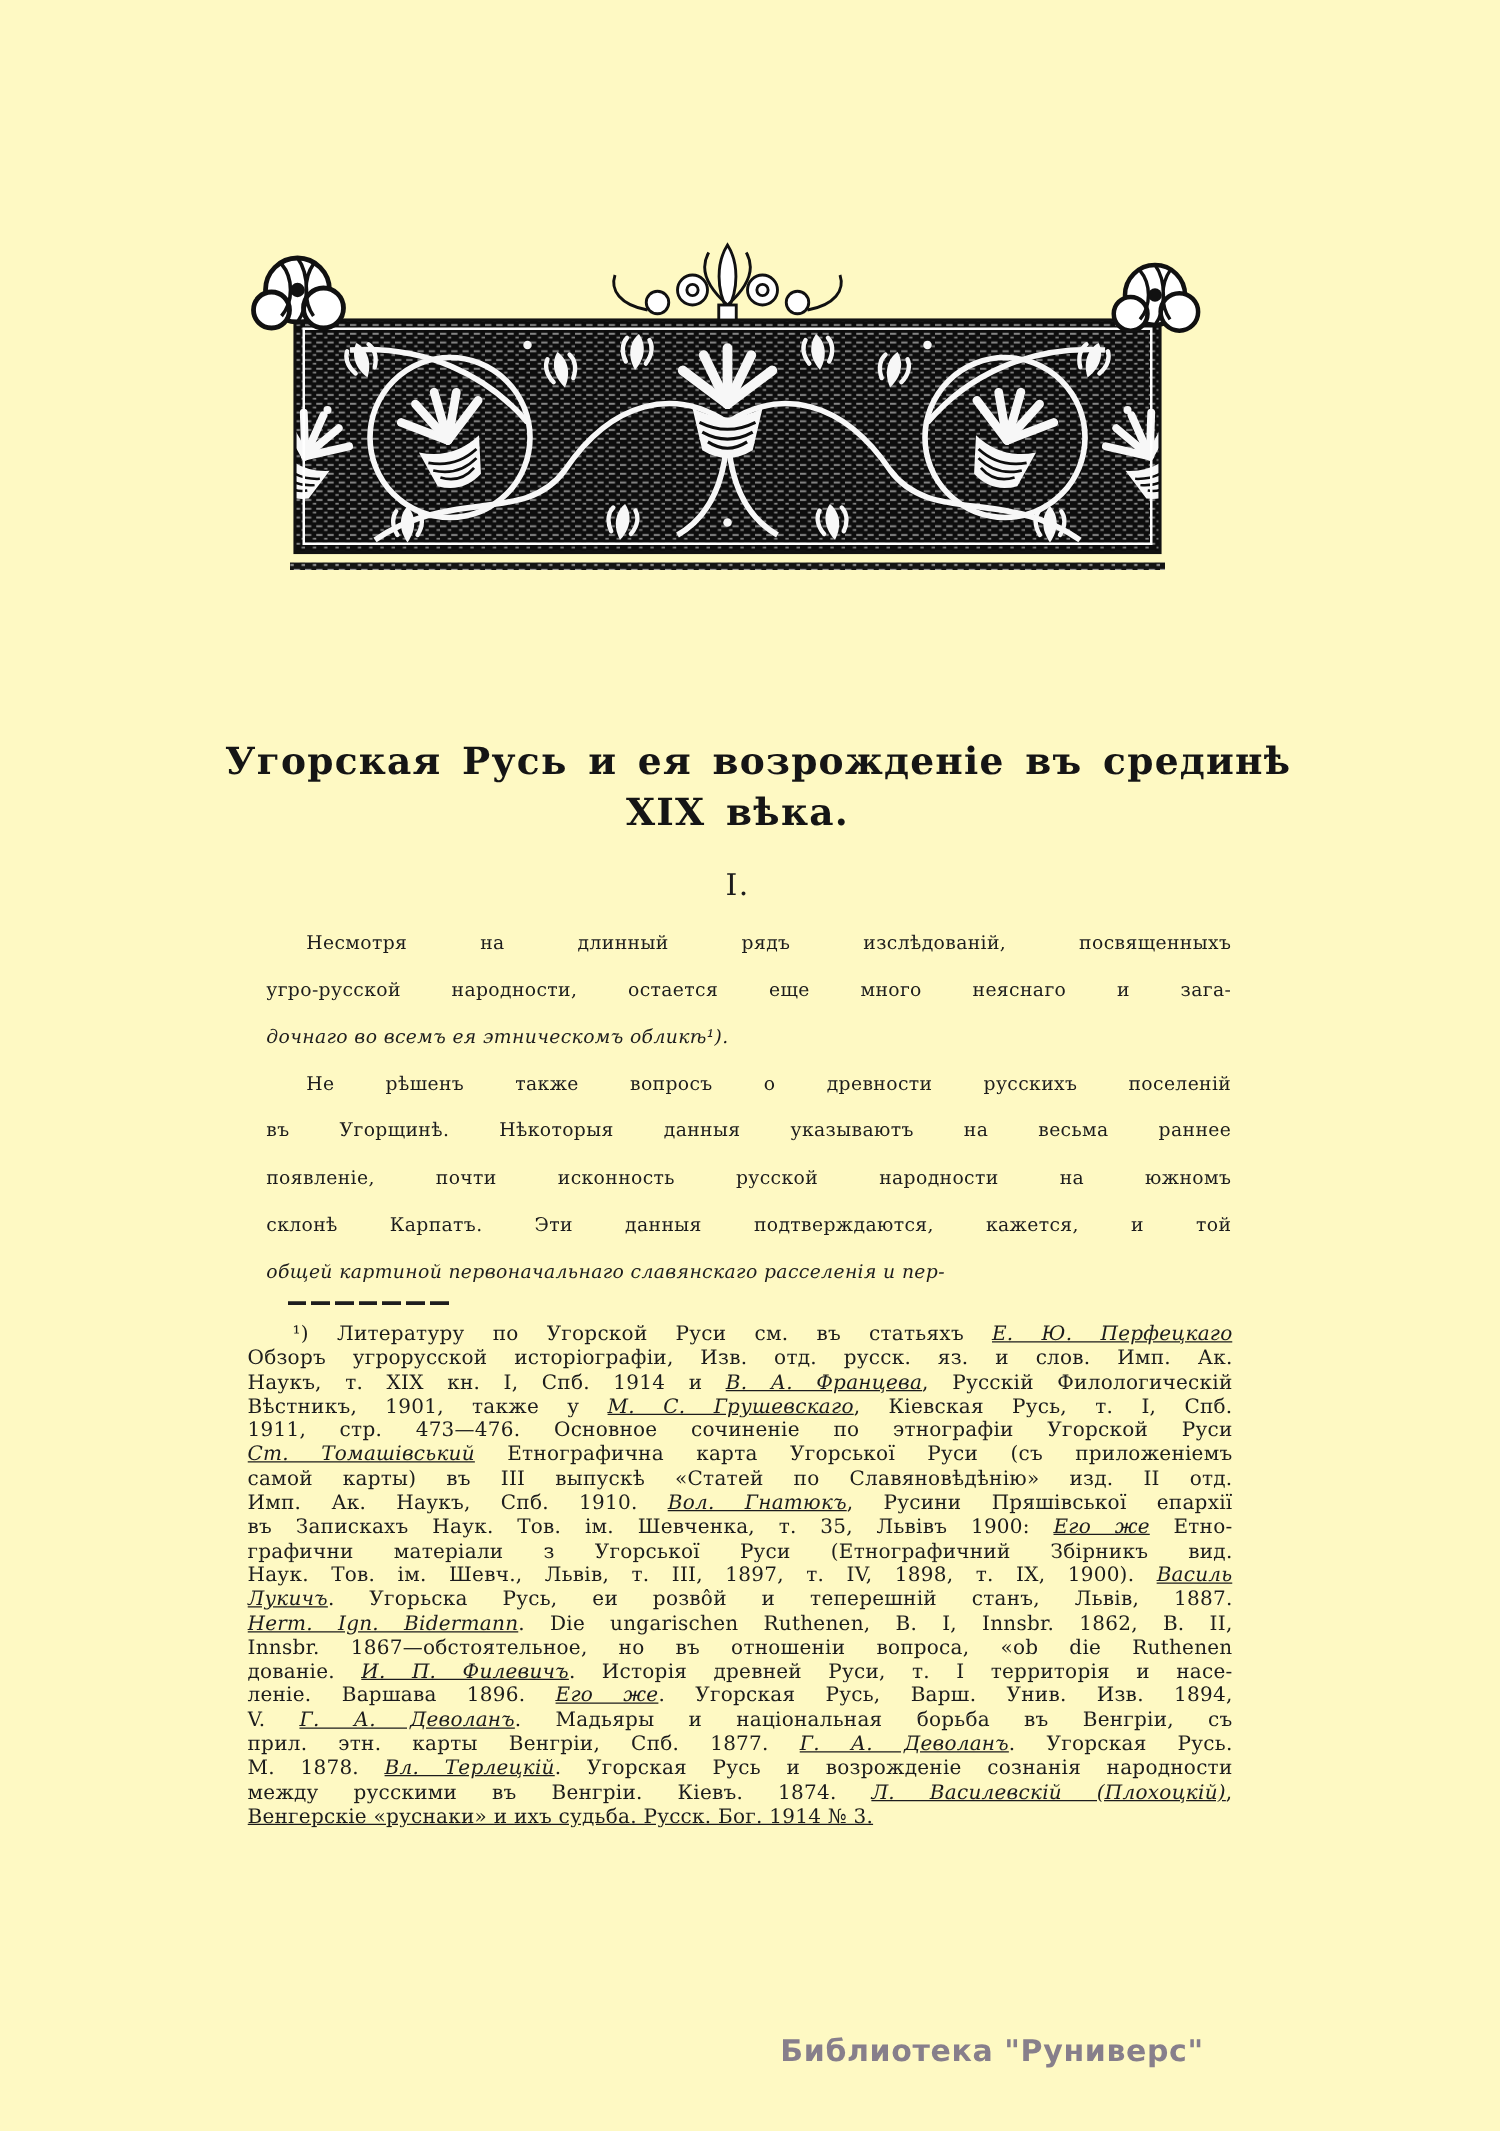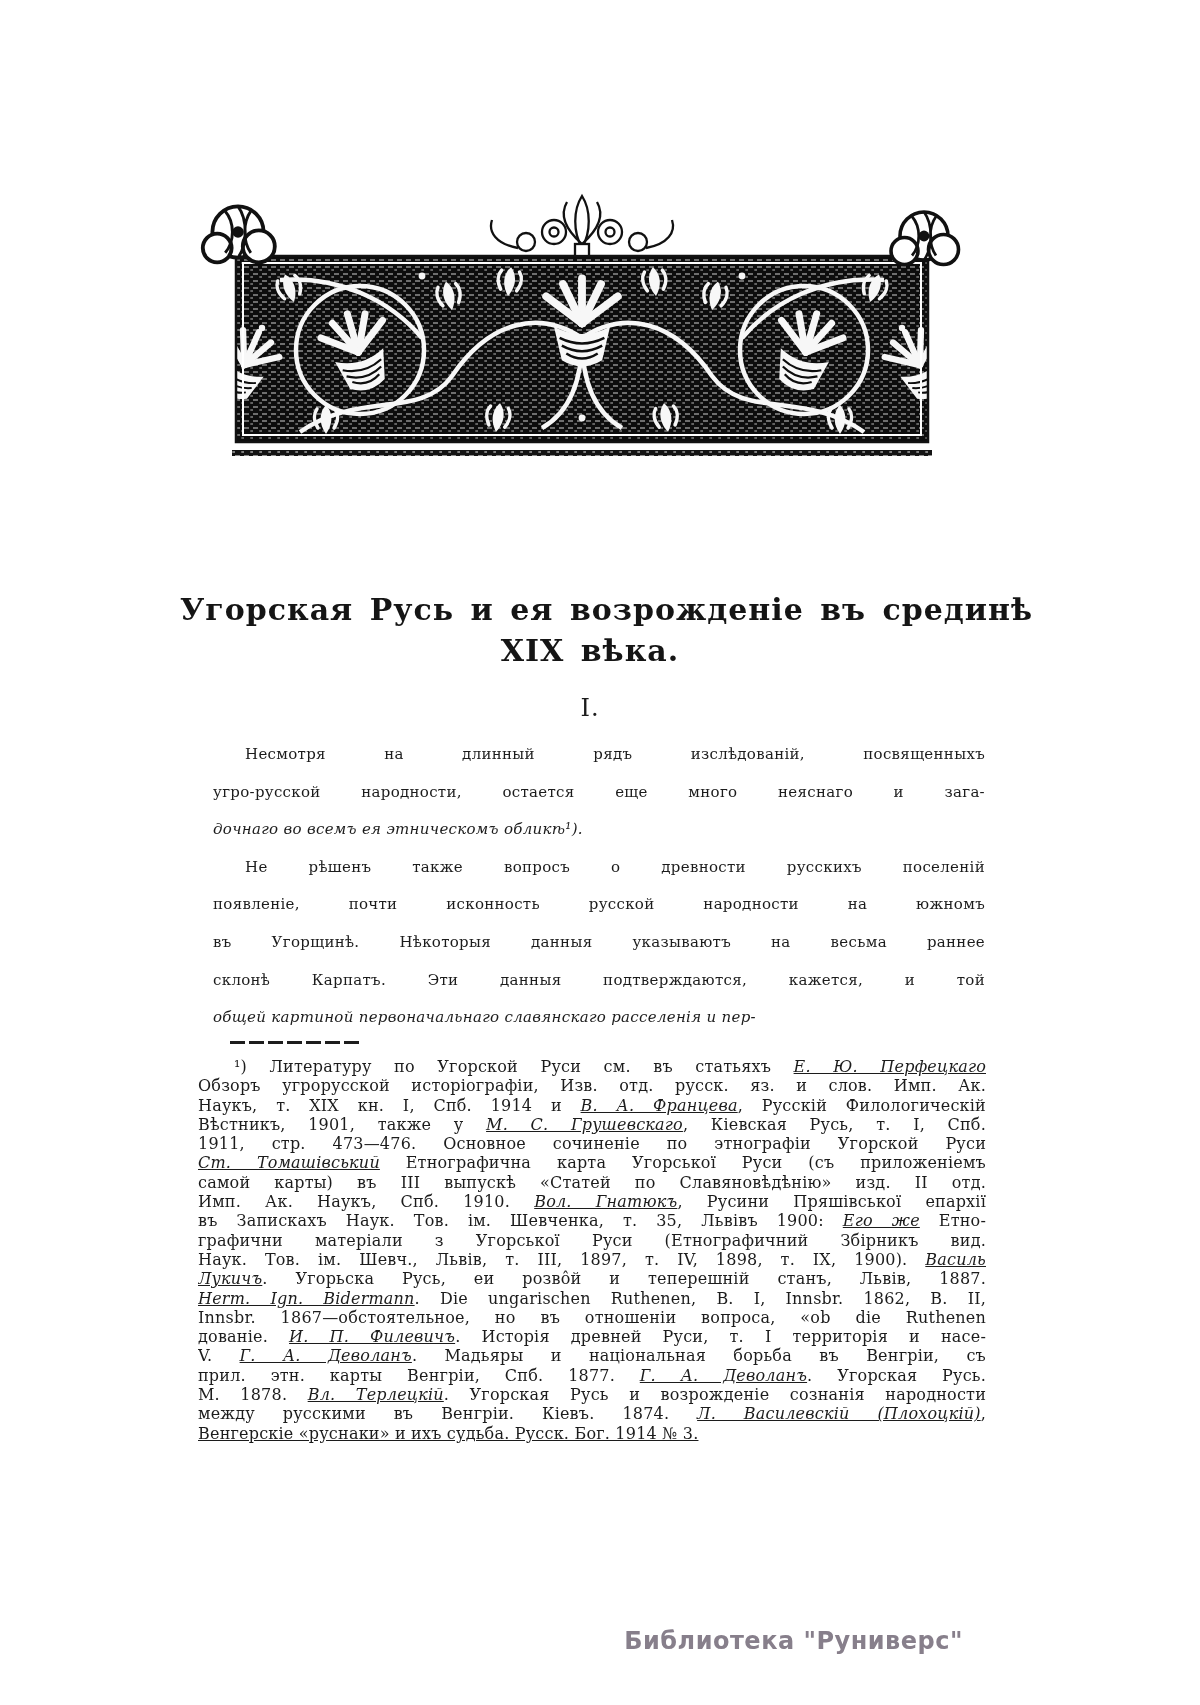--- a/index.html
+++ b/index.html
@@ -1,18 +1,18 @@
 <!DOCTYPE html>
 <html><head>
 <meta charset="utf-8">
 <style>
   html,body{margin:0;padding:0;background:#e8e8e8;}
   .page{
     position:relative; width:1200px; height:1705px; margin:0 auto;
-    background:#ffffff; overflow:hidden;
+    background:#fef9c3; overflow:hidden;
     font-family:"DejaVu Serif","Liberation Serif",serif; color:#1c1c1c;
   }
   .ornament{position:absolute; left:190px; top:180px; width:790px; height:285px;}
   .title{position:absolute; left:180px; top:589px; width:820px; margin:0;
     text-align:center; font-size:30px; font-weight:bold; letter-spacing:1px;
     word-spacing:5px; line-height:41px; color:#151515;}
   .title span{display:block; white-space:nowrap;}
   .section{position:absolute; left:180px; top:694px; width:820px;
     text-align:center; font-size:24px; letter-spacing:1px;}
   .bodytext{position:absolute; left:213px; top:736px; width:772px; font-size:15px;}
@@ -146,22 +146,22 @@
   <div class="section">I.</div>
 
   <div class="bodytext">
       <div>
         <div class="line indent">Несмотря на длинный рядъ изслѣдованій, посвященныхъ</div>
         <div class="line">угро-русской народности, остается еще много неяснаго и зага-</div>
         <div class="line end">дочнаго во всемъ ея этническомъ обликѣ¹).</div>
       </div>
       <div>
         <div class="line indent">Не рѣшенъ также вопросъ о древности русскихъ поселеній</div>
+        <div class="line">въ Угорщинѣ. Нѣкоторыя данныя указываютъ на весьма раннее</div>
         <div class="line">появленіе, почти исконность русской народности на южномъ</div>
-        <div class="line">въ Угорщинѣ. Нѣкоторыя данныя указываютъ на весьма раннее</div>
         <div class="line">склонѣ Карпатъ. Эти данныя подтверждаются, кажется, и той</div>
         <div class="line end">общей картиной первоначальнаго славянскаго расселенія и пер-</div>
       </div>
     </div>
 
   <div class="fn-rule"></div>
 
   <div class="footnote">
       <div class="line indent">¹) Литературу по Угорской Руси см. въ статьяхъ <i>Е. Ю. Перфецкаго</i></div>
       <div class="line">Обзоръ угрорусской исторіографіи, Изв. отд. русск. яз. и слов. Имп. Ак.</div>
@@ -171,20 +171,21 @@
       <div class="line"><i>Ст. Томашівський</i> Етнографична карта Угорської Руси (съ приложеніемъ</div>
       <div class="line">самой карты) въ III выпускѣ «Статей по Славяновѣдѣнію» изд. II отд.</div>
       <div class="line">Имп. Ак. Наукъ, Спб. 1910. <i>Вол. Гнатюкъ</i>, Русини Пряшівської епархії</div>
       <div class="line">въ Запискахъ Наук. Тов. ім. Шевченка, т. 35, Львівъ 1900: <i>Его же</i> Етно-</div>
       <div class="line">графични матеріали з Угорської Руси (Етнографичний Збірникъ вид.</div>
       <div class="line">Наук. Тов. ім. Шевч., Львів, т. III, 1897, т. IV, 1898, т. IX, 1900). <i>Василь</i></div>
       <div class="line"><i>Лукичъ</i>. Угорьска Русь, еи розвôй и теперешній станъ, Львів, 1887.</div>
       <div class="line"><i>Herm. Ign. Bidermann</i>. Die ungarischen Ruthenen, B. I, Innsbr. 1862, B. II,</div>
       <div class="line">Innsbr. 1867—обстоятельное, но въ отношеніи вопроса, «ob die Ruthenen</div>
       <div class="line">дованіе. <i>И. П. Филевичъ</i>. Исторія древней Руси, т. I территорія и насе-</div>
+      <div class="line">леніе. Варшава 1896. <i>Его же</i>. Угорская Русь, Варш. Унив. Изв. 1894,</div>
       <div class="line">V. <i>Г. А. Деволанъ</i>. Мадьяры и національная борьба въ Венгріи, съ</div>
       <div class="line">прил. этн. карты Венгріи, Спб. 1877. <i>Г. А. Деволанъ</i>. Угорская Русь.</div>
       <div class="line">М. 1878. <i>Вл. Терлецкій</i>. Угорская Русь и возрожденіе сознанія народности</div>
       <div class="line">между русскими въ Венгріи. Кіевъ. 1874. <i>Л. Василевскій (Плохоцкій)</i>,</div>
       <div class="line end">Венгерскіе «руснаки» и ихъ судьба. Русск. Бог. 1914 № 3.</div>
     </div>
 
   <div class="watermark">Библиотека "Руниверс"</div>
 
 </div>

